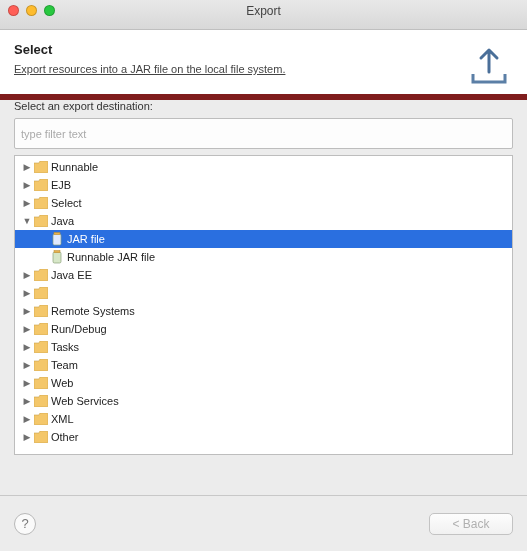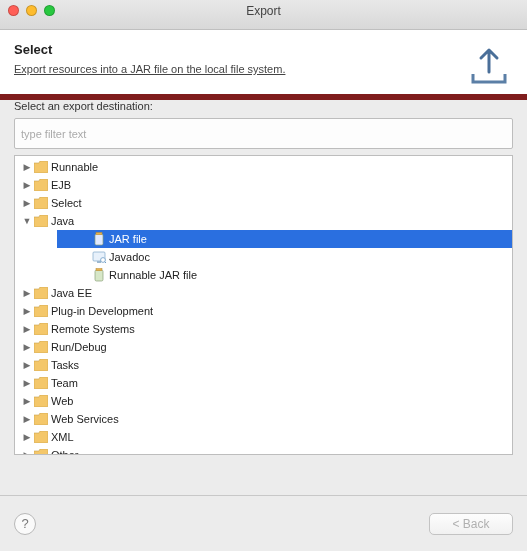--- a/index.html
+++ b/index.html
@@ -78,21 +78,21 @@
     white-space: nowrap;
     padding-right: 4px;
   }
   .node .arrow {
     width: 12px; text-align: center; color: #6f6f6f; font-size: 9px;
   }
   .node .arrow.blank { visibility: hidden; }
   .node .ficon { width: 16px; display:inline-flex; align-items:center; justify-content:center; }
   .node .lbl { margin-left: 2px; }
   .indent-0 { padding-left: 6px; }
-  .indent-1 { padding-left: 22px; margin-left: 42px; }
+  .indent-1 { padding-left: 22px; }
   .selected {
     background: #2a6fe0;
     color: #fff;
   }
   .selected .arrow { color: #fff; }
 
   .footer {
     position: absolute;
     bottom: 0; left:0; right:0;
     height: 56px;
@@ -197,32 +197,20 @@
           <svg width="12" height="14" viewBox="0 0 12 14">
             <rect x="2" y="2" width="8" height="11" rx="1.5" fill="#dfe9ff" stroke="#89a079" stroke-width="0.7"></rect>
             <rect x="3" y="0.5" width="6" height="2.2" fill="#e6b24f" stroke="#b88a30" stroke-width="0.5"></rect>
           </svg>
         </span>
         <span class="lbl">JAR file</span>
       </div>
       <div class="node indent-1">
         <span class="arrow blank"></span>
         <span class="ficon">
-          <svg width="14" height="13" viewBox="0 0 14 13">
-            <rect x="1" y="1" width="12" height="9" rx="1" fill="#e8f1fb" stroke="#7fa6c9" stroke-width="0.7"></rect>
-            <rect x="5" y="10" width="4" height="2" fill="#9db8cf"></rect>
-            <circle cx="11" cy="9" r="2.4" fill="#fff" stroke="#6f9dc6" stroke-width="0.8"></circle>
-            <path d="M12.7 10.7 L14 12" stroke="#6f9dc6" stroke-width="1"></path>
-          </svg>
-        </span>
-        <span class="lbl">Javadoc</span>
-      </div>
-      <div class="node indent-1">
-        <span class="arrow blank"></span>
-        <span class="ficon">
           <svg width="12" height="14" viewBox="0 0 12 14">
             <rect x="2" y="2" width="8" height="11" rx="1.5" fill="#d7e7c8" stroke="#89a079" stroke-width="0.7"></rect>
             <rect x="3" y="0.5" width="6" height="2.2" fill="#e6b24f" stroke="#b88a30" stroke-width="0.5"></rect>
           </svg>
         </span>
         <span class="lbl">Runnable JAR file</span>
       </div>
       <div class="node indent-0">
         <span class="arrow">▶</span>
         <span class="ficon">
@@ -232,21 +220,20 @@
         </span>
         <span class="lbl">Java EE</span>
       </div>
       <div class="node indent-0">
         <span class="arrow">▶</span>
         <span class="ficon">
           <svg width="14" height="12" viewBox="0 0 14 12">
             <path d="M0 2 L5 2 L6 0 L13 0 Q14 0 14 1 L14 11 Q14 12 13 12 L1 12 Q0 12 0 11 Z" fill="#f4c76a" stroke="#caa24a" stroke-width="0.6"></path>
           </svg>
         </span>
-        <span class="lbl">Plug-in Development</span>
       </div>
       <div class="node indent-0">
         <span class="arrow">▶</span>
         <span class="ficon">
           <svg width="14" height="12" viewBox="0 0 14 12">
             <path d="M0 2 L5 2 L6 0 L13 0 Q14 0 14 1 L14 11 Q14 12 13 12 L1 12 Q0 12 0 11 Z" fill="#f4c76a" stroke="#caa24a" stroke-width="0.6"></path>
           </svg>
         </span>
         <span class="lbl">Remote Systems</span>
       </div>

